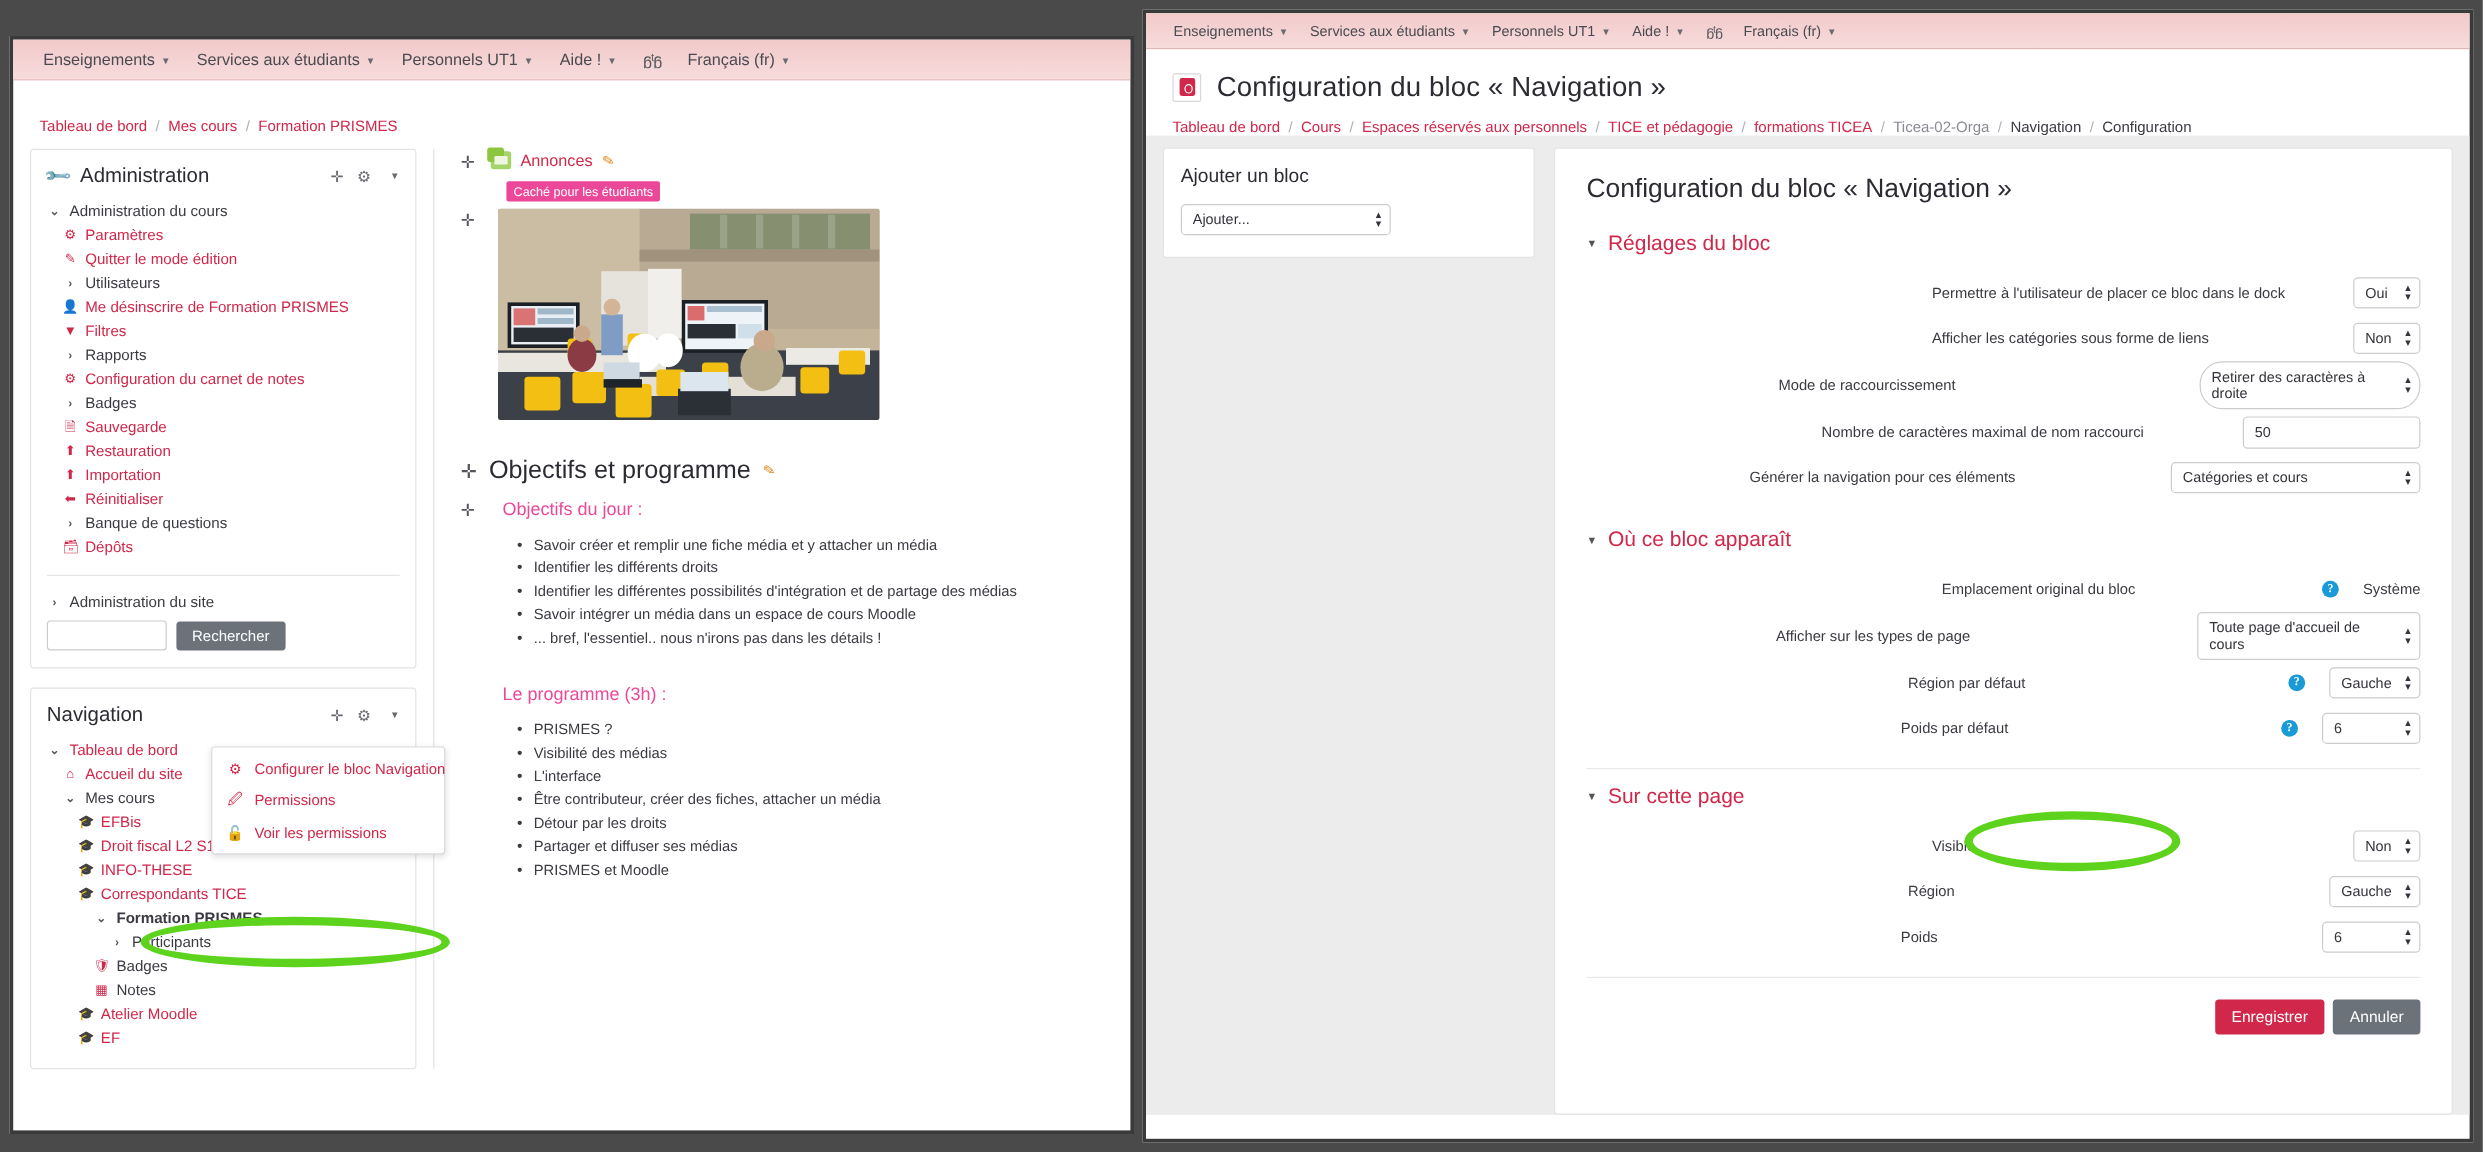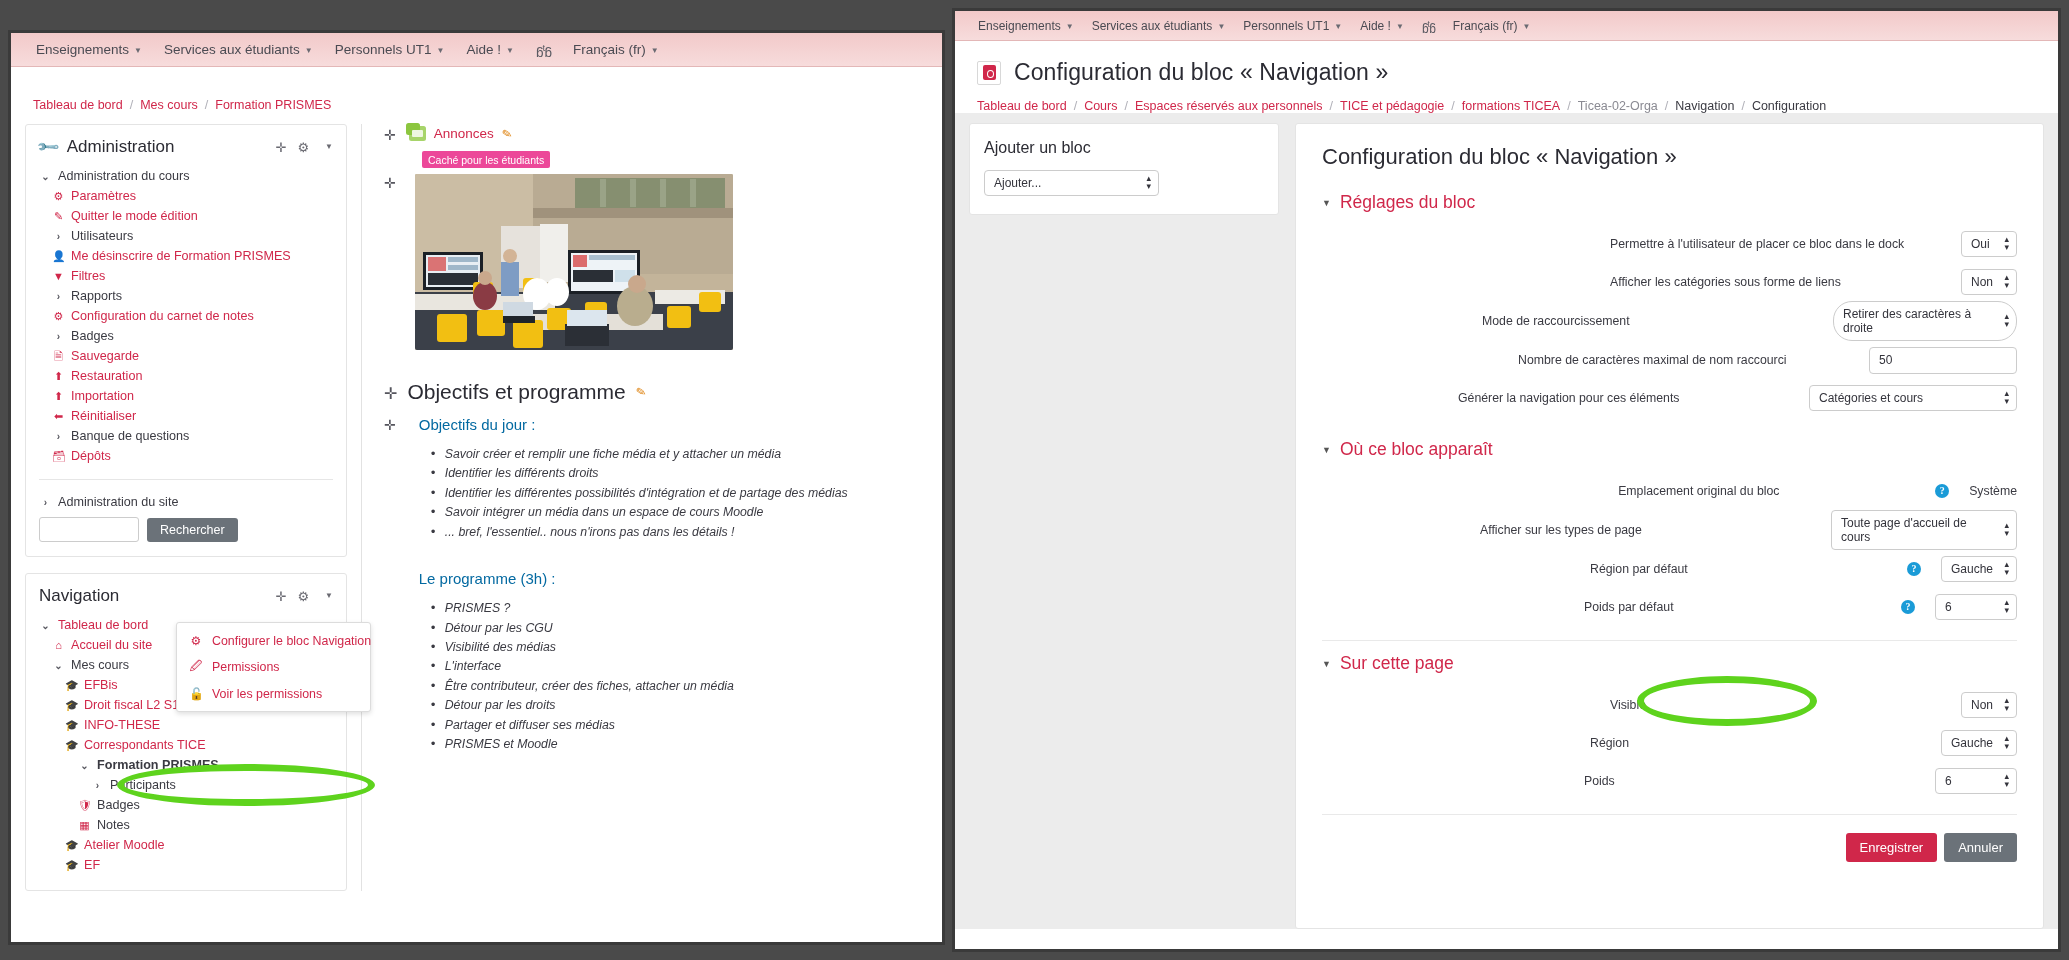--- a/index.html
+++ b/index.html
@@ -128,24 +128,24 @@
   .badge-hidden { display:inline-block; background:#ec4899; color:#fff; font-size:10.5px;
                   padding:2.5px 6px; border-radius:2px; margin:9px 0 0 38px; }
 
   .photo { width:318px; height:176px; margin:9px 0 0 38px; border-radius:2px;
            overflow:hidden; position:relative; background:#b9a993; }
 
   .sect-title { display:flex; align-items:center; gap:10px; font-size:21px;
                 color:#2b2b33; margin:30px 0 0 0; font-weight:400; }
   .sect-title .move-ico { font-size:16px; padding-top:3px;}
   .content-block { margin:16px 0 0 32px; }
-  .ct-h { font-size:15px; color:#0369a1; margin-bottom:12px; }
+  .ct-h { font-size:15px; color:#ec4899; margin-bottom:12px; }
   .ct-list { list-style:none; margin:0 0 0 12px; }
   .ct-list li { font-size:12.3px; color:#3a3a42; line-height:1.58; position:relative;
-                padding-left:14px;font-style:italic; }
+                padding-left:14px; }
   .ct-list li::before { content:"•"; position:absolute; left:0; top:-1px; font-size:13px; }
 
   
   .rw-body { display:flex; gap:0; height:calc(100% - 30px - 92px); background:#ececec; }
   .rw-side { width:340px; flex:none; padding:10px 16px 0 14px; }
   .side-card { background:#fff; border:1px solid #e4e4e4; border-radius:3px;
                padding:15px 14px 18px 14px; }
   .side-card-title { font-size:16px; color:#2b2b33; margin-bottom:13px; }
   .sel {
     appearance:none; -webkit-appearance:none;
@@ -493,21 +493,20 @@
           <ul class="ct-list">
             <li>Savoir créer et remplir une fiche média et y attacher un média</li>
             <li>Identifier les différents droits</li>
             <li>Identifier les différentes possibilités d'intégration et de partage des médias</li>
             <li>Savoir intégrer un média dans un espace de cours Moodle</li>
             <li>... bref, l'essentiel.. nous n'irons pas dans les détails !</li>
           </ul>
           <div class="ct-h" style="margin-top:28px;">Le programme (3h) :</div>
           <ul class="ct-list">
             <li>PRISMES ?</li>
-            <li>Détour par les CGU</li>
             <li>Visibilité des médias</li>
             <li>L'interface</li>
             <li>Être contributeur, créer des fiches, attacher un média</li>
             <li>Détour par les droits</li>
             <li>Partager et diffuser ses médias</li>
             <li>PRISMES et Moodle</li>
           </ul>
         </div>
       </div>
 

